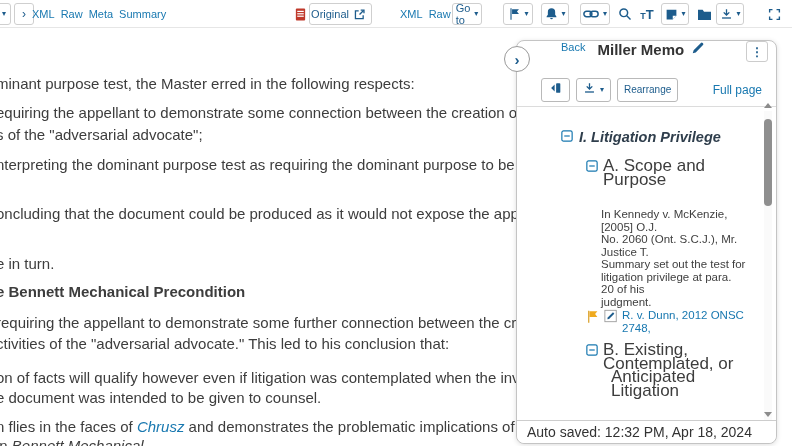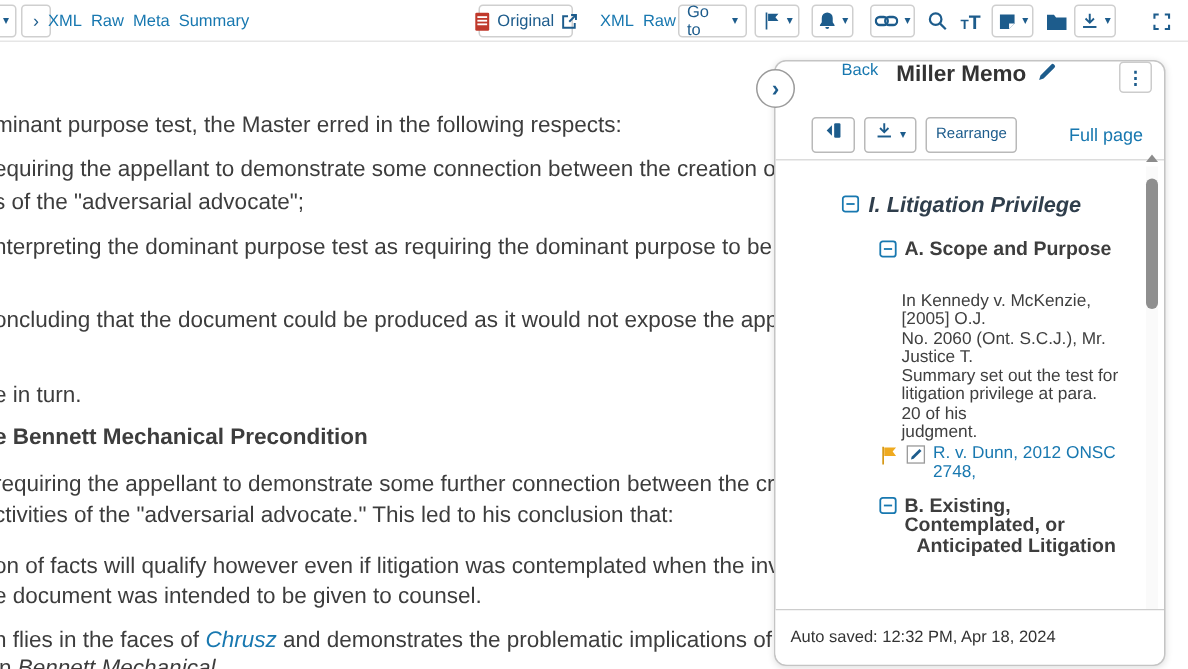--- a/index.html
+++ b/index.html
@@ -57,21 +57,21 @@
           display:flex; align-items:center; gap:4px; padding:0 6px; cursor:pointer;
           color:#1d5c8c; }
   .pbtn-label { font-size:10px; color:#1d5c8c;text-align:center; }
   .fullpage { margin-left:auto; font-size:12px; color:#1878b0; margin-right:4px; cursor:pointer; }
 
   .panel-content { position:absolute; left:0; right:0; top:66px; bottom:19px;
                    overflow:hidden; padding:22px 30px 0 44px; }
   .o-h1 { display:flex; align-items:flex-start; gap:6px; margin:0 0 13px 0; }
   .o-h1 .o-text { font-size:14.5px; font-weight:bold; color:#2f3e4c; line-height:17px;font-style:italic; }
   .o-h2 { display:flex; align-items:flex-start; gap:5px; margin:0 0 0 25px; }
-  .o-h2 .o-text { font-size:13px; font-weight:bold; color:#3d3d3d; line-height:13.5px; }
+  .o-h2 .o-text { font-size:17px; font-weight:normal; color:#3d3d3d; line-height:13.5px; }
   .o-h2 .o-text span:nth-child(2) { padding-left:8px; }
   .o-text span { display:block; }
   .minus-btn { flex:0 0 auto; cursor:pointer; display:flex; margin-top:1px; }
   .o-para { margin:22px 0 0 40px; font-size:11.5px; line-height:12.5px; color:#404040; }
   .o-para span { display:block; }
   .o-cite { display:flex; align-items:flex-start; gap:4px; margin:1px 0 0 25px; }
   .cite-lines { font-size:11.5px; line-height:13px; color:#1878b0; cursor:pointer; }
   .cite-lines span { display:block; }
   .cite-lines span:nth-child(2) { padding-left:10px; }
   .cite-ic { display:flex; margin-top:0; }
@@ -79,43 +79,43 @@
 
   
   .sb-track { position:absolute; right:4px; top:70px; bottom:22px; width:8px; background:#fafafa; }
   .sb-up, .sb-down { position:absolute; right:4px; width:0; height:0;
                      border-left:4px solid transparent; border-right:4px solid transparent; }
   .sb-up { top:62px; border-bottom:5px solid #8c8c8c; }
   .sb-down { bottom:26px; border-top:5px solid #8c8c8c; }
   .sb-thumb { position:absolute; top:8px; left:0; width:8px; height:87px;
               background:#8f8f8f; border-radius:4px; cursor:pointer; }
 
-  .panel-footer { position:absolute; left:0; right:0; bottom:0; height:37px;
+  .panel-footer { position:absolute; left:0; right:0; bottom:0; height:23px;
                   border-top:1px solid #cdcdcd; border-radius:0 0 8px 8px;
                   display:flex; align-items:center; padding-left:10px;
-                  font-size:11px; color:#333; background:#fff; }
+                  font-size:14px; color:#333; background:#fff; }
 </style>
 </head>
 <body>
 
 <div class="topbar">
   <div class="tbtn" style="left:-28px; width:39px; justify-content:flex-end; padding-right:4px;">
     <span class="caret">▾</span>
   </div>
   <div class="tbtn" style="left:14px; width:20px;">
     <span style="font-size:12px;">›</span>
   </div>
   <div class="linkrow" style="left:32px;">
     <span class="tlink">XML</span>
     <span class="tlink">Raw</span>
     <span class="tlink">Meta</span>
     <span class="tlink">Summary</span>
   </div>
 
-  <div class="tbtn" style="left:319px; width:63px;">
+  <div class="tbtn" style="left:309px; width:63px;justify-content:flex-end;">
     <span class="icn">
         <svg width="13" height="15" viewBox="0 0 14 16">
           <rect x="2" y="1.5" width="10" height="13" rx="1" fill="#c0392b"></rect>
           <rect x="3.5" y="4" width="7" height="1.3" fill="#fff"></rect>
           <rect x="3.5" y="6.6" width="7" height="1.3" fill="#fff"></rect>
           <rect x="3.5" y="9.2" width="7" height="1.3" fill="#fff"></rect>
         </svg>
       </span>
     <span class="orig-label">Original</span>
     <span class="icn">
@@ -124,21 +124,21 @@
           <path d="M9.5 2.5h4v4"></path>
           <path d="M13 3L8 8"></path>
         </svg>
       </span>
   </div>
   <div class="linkrow" style="left:400px;">
     <span class="tlink">XML</span>
     <span class="tlink">Raw</span>
     <span class="tlink">Meta</span>
   </div>
-  <div class="tbtn" style="left:452px; width:46px;">
+  <div class="tbtn" style="left:452px; width:30px;">
     <span class="goto-label">Go to</span>
     <span class="caret">▾</span>
   </div>
 
   <div class="tbtn" style="left:503px; width:30px;">
     <span class="icn">
         <svg width="13" height="14" viewBox="0 0 16 16" fill="#1d5c8c">
           <path d="M3 1h1.4v14H3z"></path>
           <path d="M5 2h8.5l-2.5 3 2.5 3H5z"></path>
         </svg>

